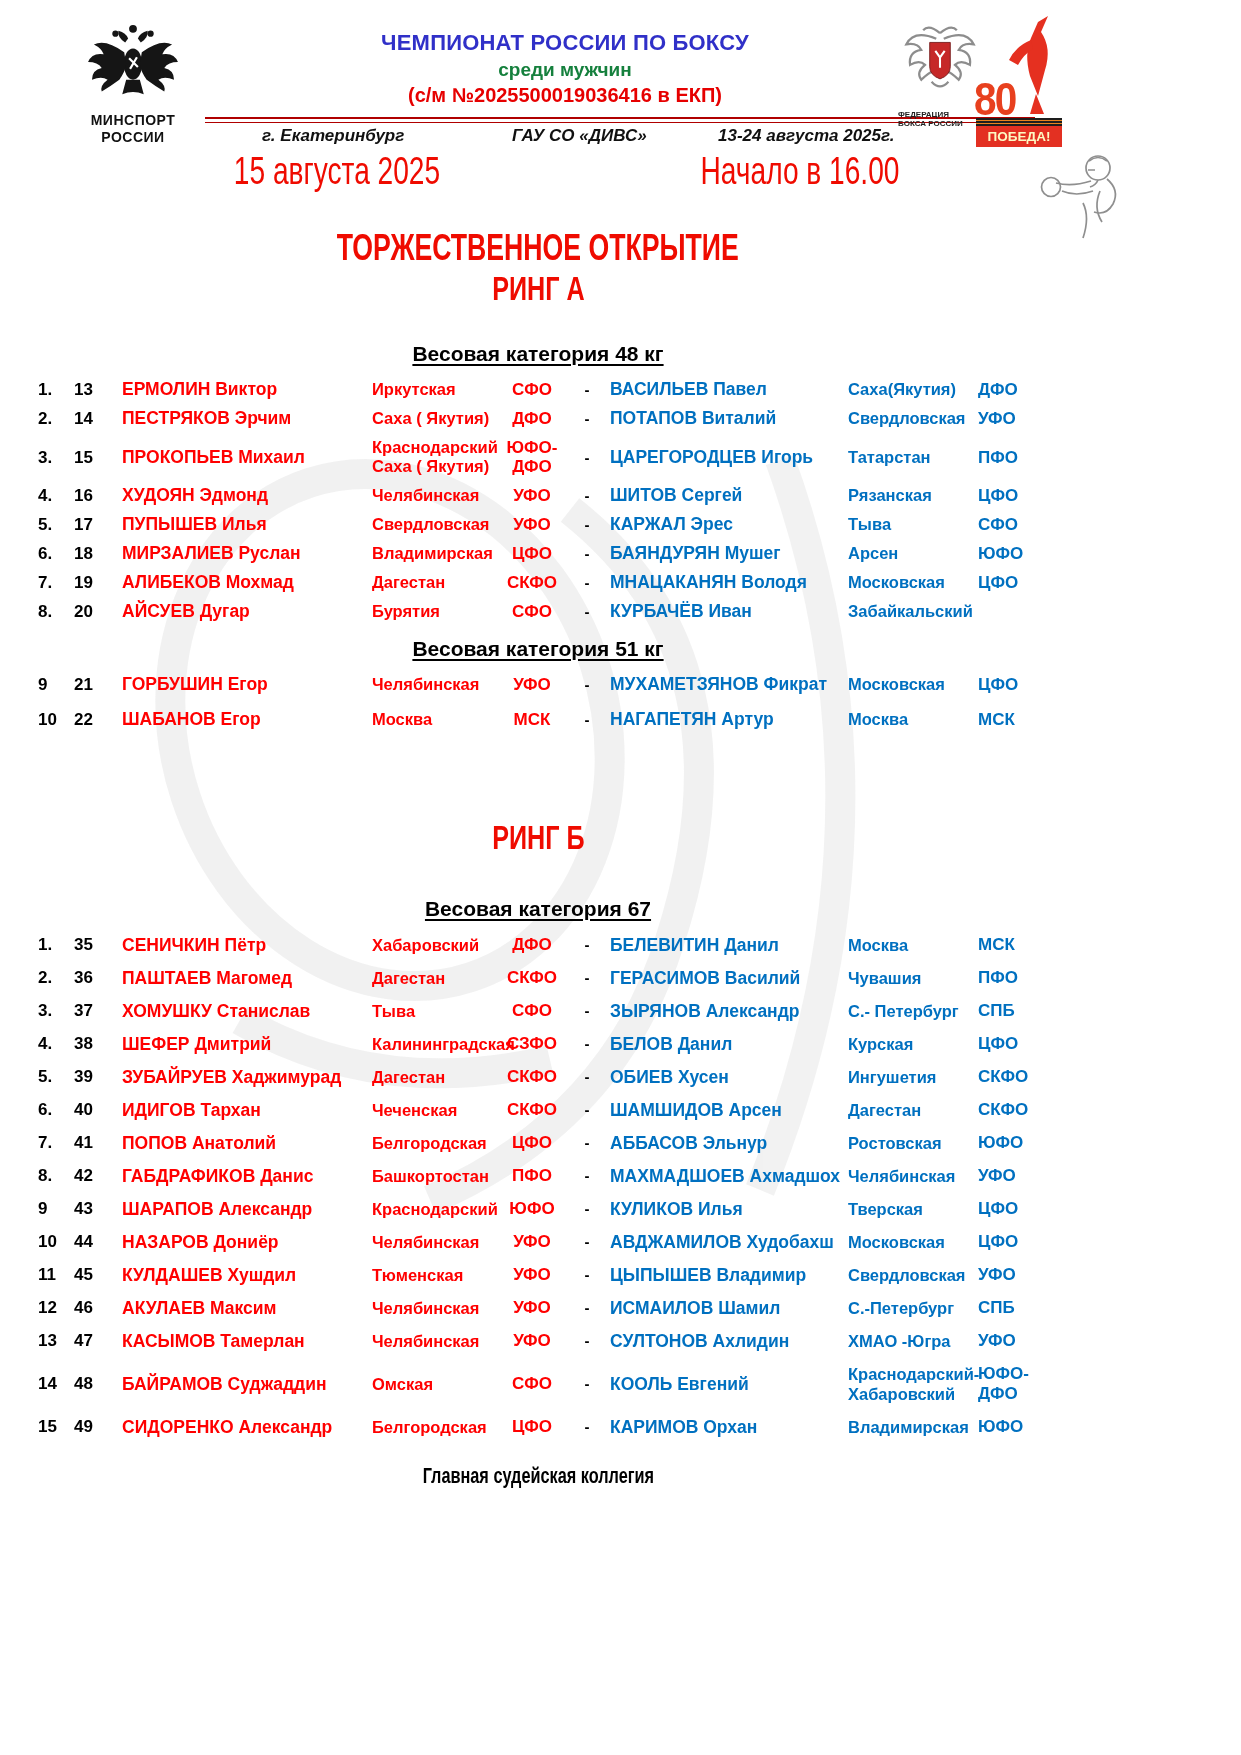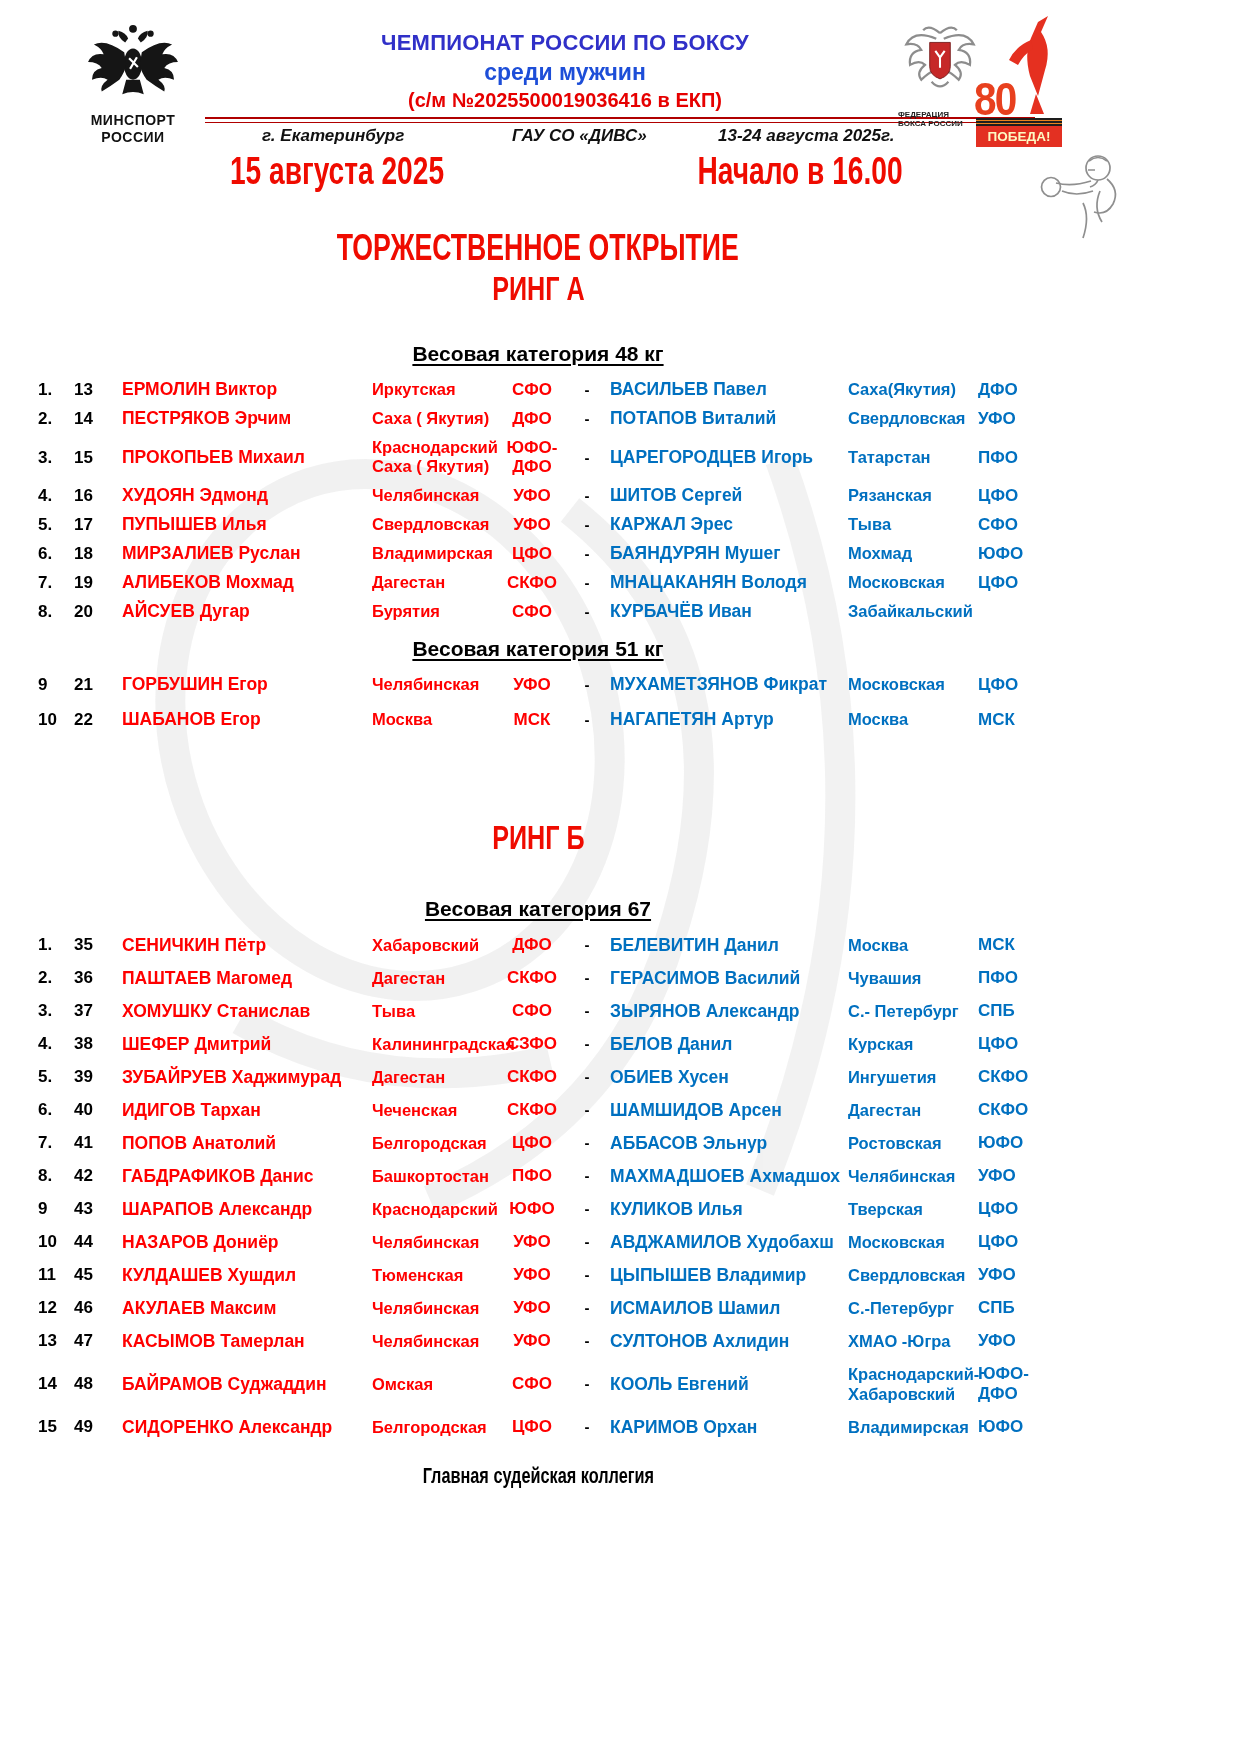--- a/index.html
+++ b/index.html
@@ -8,41 +8,41 @@
     position:relative; width:1241px; height:1755px; margin:0 auto;
     background:#ffffff; font-family:"Liberation Sans", sans-serif; overflow:hidden;
   }
   
   .wm { position:absolute; left:120px; top:400px; z-index:0; }
   
   .minsport { position:absolute; left:78px; top:22px; width:110px; text-align:center; z-index:2; }
   .minsport .txt { font-weight:bold; font-size:14px; line-height:17px; white-space:pre-line; letter-spacing:.5px; color:#111; }
   .titleblock { position:absolute; left:320px; top:30px; width:490px; text-align:center; z-index:2; }
   .title1 { color:#3030c8; font-size:22px; font-weight:bold; letter-spacing:.2px; }
-  .title2 { color:#1d4ed8; font-size:23px; font-weight:bold; margin-top:3px; }
+  .title2 { color:#15803d; font-size:19px; font-weight:bold; margin-top:3px; }
   .title3 { color:#e60000; font-size:20px; font-weight:bold; margin-top:3px; }
   .redline { position:absolute; left:205px; top:117px; width:830px; height:3px;
              border-top:2px solid #b00000; border-bottom:1px solid #b00000; z-index:2; }
   .venue span { position:absolute; top:126px; font-size:17px; font-weight:bold; font-style:italic; color:#111; z-index:2; white-space:nowrap; }
   .v-city  { left:262px; } .v-hall { left:512px; } .v-dates { left:718px; }
   
   .fedlogo { position:absolute; left:898px; top:20px; width:104px; text-align:left; z-index:2; }
   .fedlogo .txt { font-size:8px; font-weight:bold; color:#222; white-space:pre-line; line-height:9px; }
   .victory { position:absolute; left:976px; top:14px; width:86px; height:134px; z-index:3; }
   .v80 { position:absolute; left:-2px; top:58px; font-size:46px; font-weight:800; color:#e8401e;
          letter-spacing:-2px; display:inline-block; transform:scaleX(.88); transform-origin:left; }
   .vribbon { position:absolute; left:0; top:104px; width:86px; height:8px;
              background:repeating-linear-gradient(to bottom,#1d1d1d 0 1.6px,#e8821e 1.6px 3.2px); }
   .vbox { position:absolute; left:0; top:112px; width:86px; height:21px; background:#e33022;
           color:#fef9c3; font-weight:bold; font-size:13.5px; text-align:center; line-height:21px; }
   .boxer { position:absolute; left:1012px; top:146px; z-index:2; }
   
   .session { position:absolute; left:0; top:150px; width:1241px; height:44px; z-index:2; }
   .sess-item { position:absolute; top:0; transform:translateX(-50%); white-space:nowrap;
-               color:#ef0b00; font-size:38px; font-weight:bold; }
+               color:#ef0b00; font-size:38px; font-weight:normal; }
   .s-date { left:337px; } .s-title { left:592px; } .s-start { left:800px; }
   .cond { display:inline-block; transform:scaleX(.74); }
   
   .content { position:absolute; left:38px; top:228px; width:1000px; z-index:1; }
   .opening { text-align:center; color:#ef0b00; font-size:36px; font-weight:bold; line-height:40px; }
   .ringhead { text-align:center; color:#ef0b00; font-size:34px; font-weight:bold; line-height:40px; }
   .ringhead.a { margin-bottom:34px; }
   .ringhead.b { margin-top:88px; margin-bottom:40px; }
   .wcat { text-align:center; font-size:21px; font-weight:bold; color:#000; margin:6px 0 14px; }
   .wcat span { text-decoration:underline; text-underline-offset:3px; }
@@ -229,21 +229,21 @@
         </div>
 
         <div class="row">
           <span class="c cn">6.</span>
           <span class="c cb">18</span>
           <span class="c rn">МИРЗАЛИЕВ Руслан</span>
           <span class="c rr">Владимирская</span>
           <span class="c rd">ЦФО</span>
           <span class="c cd">-</span>
           <span class="c bn">БАЯНДУРЯН Мушег</span>
-          <span class="c br">Мохмад</span>
+          <span class="c br">Арсен</span>
           <span class="c bd">ЮФО</span>
         </div>
 
         <div class="row">
           <span class="c cn">7.</span>
           <span class="c cb">19</span>
           <span class="c rn">АЛИБЕКОВ Мохмад</span>
           <span class="c rr">Дагестан</span>
           <span class="c rd">СКФО</span>
           <span class="c cd">-</span>

